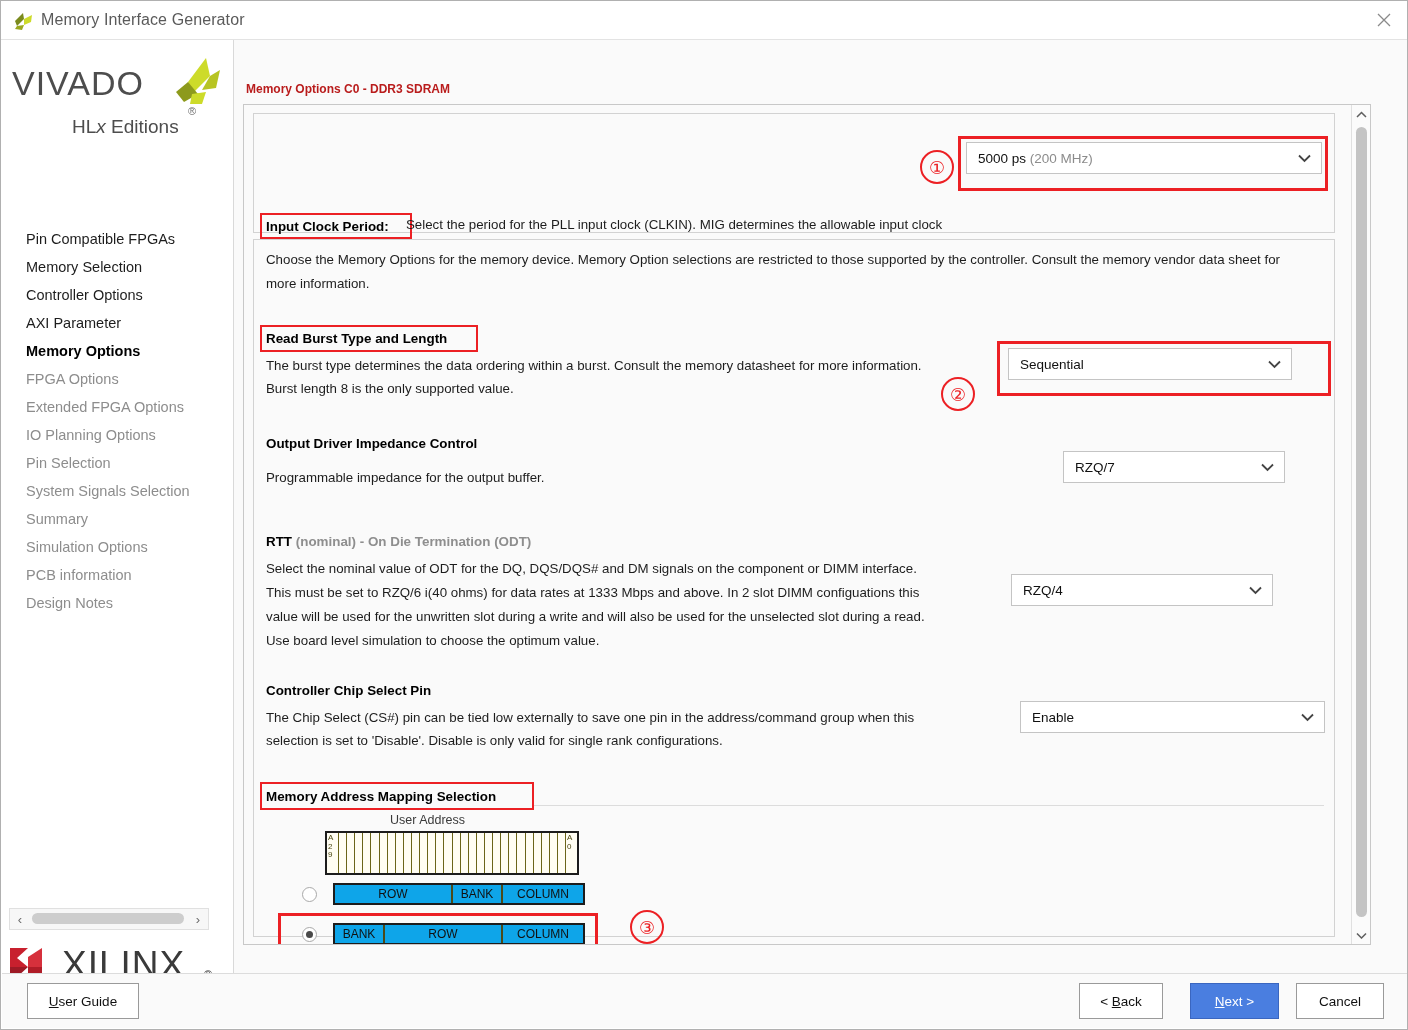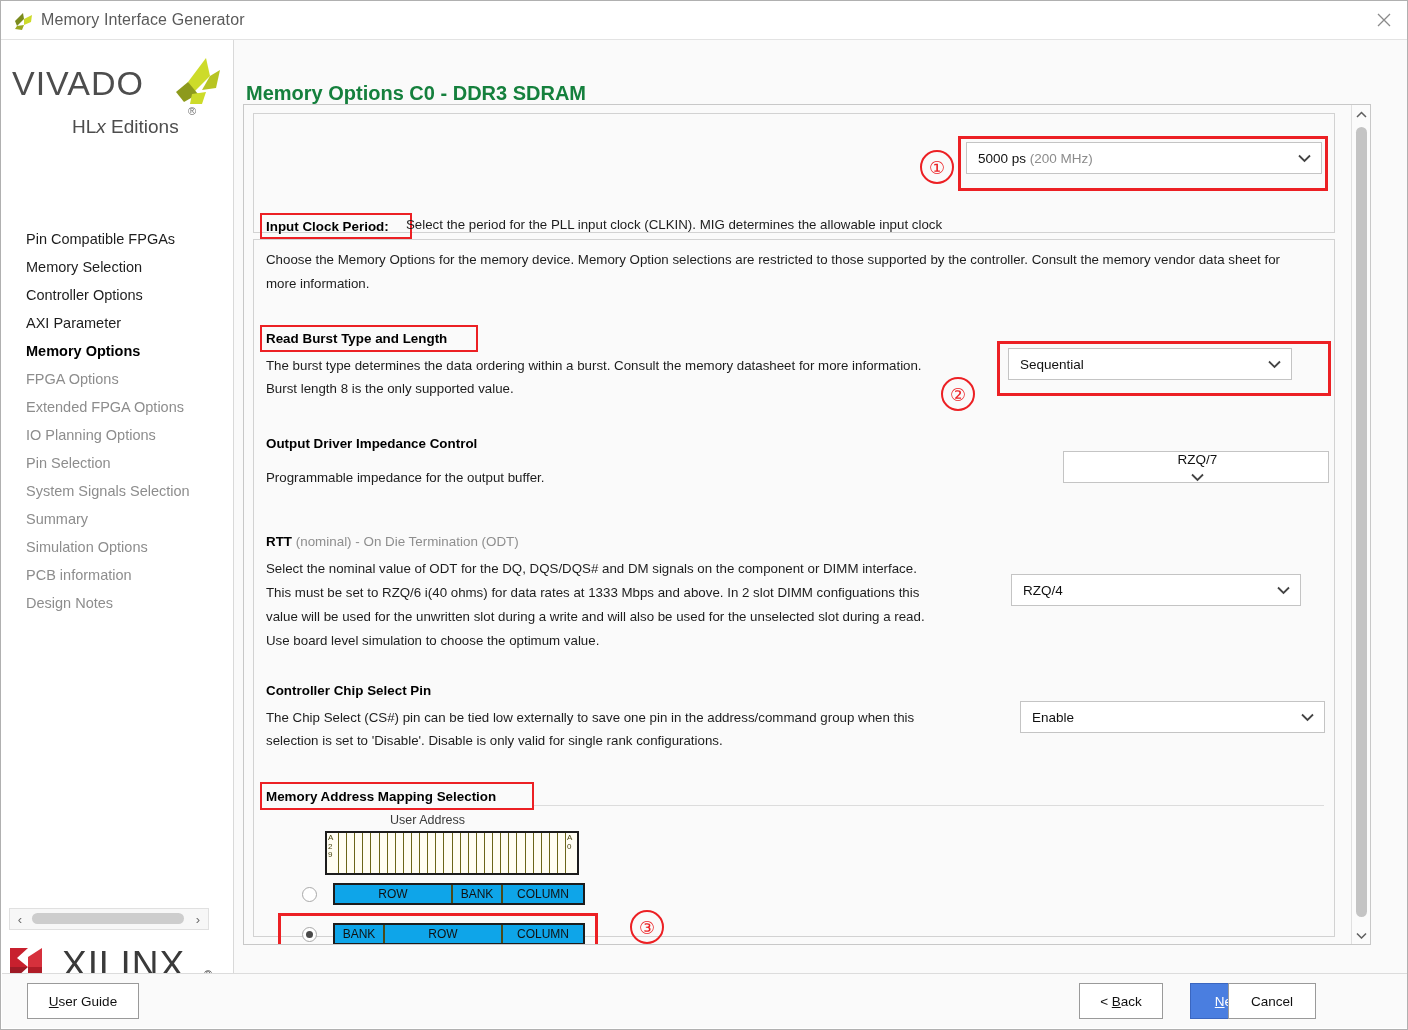--- a/index.html
+++ b/index.html
@@ -35,28 +35,28 @@
   .hs-arrow{width:20px;text-align:center;color:#6b6b6b;font-size:13px;}
   .hs-track{flex:1;height:22px;position:relative;}
   .hs-thumb{position:absolute;left:2px;top:5px;width:152px;height:11px;background:#cdcdcd;border-radius:6px;}
 
   .xilinx{position:absolute;left:6px;top:902px;width:200px;height:48px;}
   .xl-text{position:absolute;left:54px;top:2px;font-size:37px;color:#3a3a3a;letter-spacing:1px;}
   .xl-reg{position:absolute;left:196px;top:26px;font-size:11px;color:#3a3a3a;}
 
   
   .main{position:absolute;left:233px;top:39px;right:0;height:935px;background:#fafafa;box-sizing:border-box;}
-  .page-title{position:absolute;left:12px;top:42px;font-size:20px;font-weight:bold;color:#15803d;}
+  .page-title{position:absolute;left:12px;top:42px;font-size:12px;font-weight:bold;color:#b91c1c;}
 
   .content{position:absolute;left:9px;top:64px;width:1128px;height:841px;background:#fafafa;border:1px solid #c8c8c8;box-sizing:border-box;overflow:hidden;}
 
   .group{position:absolute;left:9px;border:1px solid #d2d2d2;background:#fafafa;box-sizing:border-box;}
   .para{position:absolute;font-size:13.3px;line-height:24px;color:#1d1d1d;}
   .hdr{position:absolute;font-size:13.4px;font-weight:bold;color:#000;}
-  .hdr .sub{font-weight:normal;color:#8e8e8e;}
+  .hdr .sub{font-weight:bold;color:#8e8e8e;}
 
   
   .combo{position:absolute;height:32px;background:#fff;border:1px solid #c4c4c4;box-sizing:border-box;display:flex;align-items:center;padding:0 8px 0 11px;font-size:13.5px;color:#111;}
   .combo .cap{flex:1;white-space:nowrap;}
   .combo .cap .gray{color:#8c8c8c;}
   .combo .chev{width:18px;display:flex;align-items:center;justify-content:center;color:#555;}
 
   
   .redbox{position:absolute;border:3px solid #ec2024;box-sizing:border-box;pointer-events:none;}
   .redlabelbox{position:absolute;border:2.5px solid #ec2024;box-sizing:border-box;pointer-events:none;}
@@ -200,37 +200,37 @@
         <span class="cap">Sequential</span>
         <span class="chev">
             <svg width="13" height="9" viewBox="0 0 13 9">
               <path d="M1,1.5 L6.5,7 L12,1.5" stroke="#444" stroke-width="1.8" fill="none"></path>
             </svg>
           </span>
       </div>
 
       <div class="hdr" style="left:22px;top:331px;">Output Driver Impedance Control</div>
       <div class="para" style="left:22px;top:361px;">Programmable impedance for the output buffer.</div>
-      <div class="combo" style="left:819px;top:346px;width:266px;flex-direction:column;">
+      <div class="combo" style="left:819px;top:346px;width:222px;">
         <span class="cap">RZQ/7</span>
         <span class="chev">
             <svg width="13" height="9" viewBox="0 0 13 9">
               <path d="M1,1.5 L6.5,7 L12,1.5" stroke="#444" stroke-width="1.8" fill="none"></path>
             </svg>
           </span>
       </div>
 
       <div class="hdr" style="left:22px;top:429px;">
         <span>RTT</span><span class="sub"> (nominal) - On Die Termination (ODT)</span>
       </div>
       <div class="para" style="left:22px;top:452px;">Select the nominal value of ODT for the DQ, DQS/DQS# and DM signals on the component or DIMM interface.</div>
       <div class="para" style="left:22px;top:476px;">This must be set to RZQ/6 i(40 ohms) for data rates at 1333 Mbps and above. In 2 slot DIMM configuations this</div>
       <div class="para" style="left:22px;top:500px;">value will be used for the unwritten slot during a write and will also be used for the unselected slot during a read.</div>
       <div class="para" style="left:22px;top:524px;">Use board level simulation to choose the optimum value.</div>
-      <div class="combo" style="left:767px;top:469px;width:290px;">
+      <div class="combo" style="left:767px;top:469px;width:262px;">
         <span class="cap">RZQ/4</span>
         <span class="chev">
             <svg width="13" height="9" viewBox="0 0 13 9">
               <path d="M1,1.5 L6.5,7 L12,1.5" stroke="#444" stroke-width="1.8" fill="none"></path>
             </svg>
           </span>
       </div>
 
       <div class="hdr" style="left:22px;top:578px;">Controller Chip Select Pin</div>
       <div class="para" style="left:22px;top:601px;">The Chip Select (CS#) pin can be tied low externally to save one pin in the address/command group when this</div>
@@ -340,17 +340,17 @@
   <div class="footer">
     <div class="btn" style="left:25px;top:9px;width:112px;">
       <span><span></span><u>U</u><span>ser Guide</span></span>
     </div>
     <div class="btn" style="left:1077px;top:9px;width:84px;">
       <span><span>&lt; </span><u>B</u><span>ack</span></span>
     </div>
     <div class="btn primary" style="left:1188px;top:9px;width:89px;">
       <span><span></span><u>N</u><span>ext &gt;</span></span>
     </div>
-    <div class="btn" style="left:1226px;top:9px;width:88px;">
+    <div class="btn" style="left:1294px;top:9px;width:88px;">
       <span><span></span><span>C</span><span>ancel</span></span>
     </div>
   </div>
 </div>
 
 </body></html>

